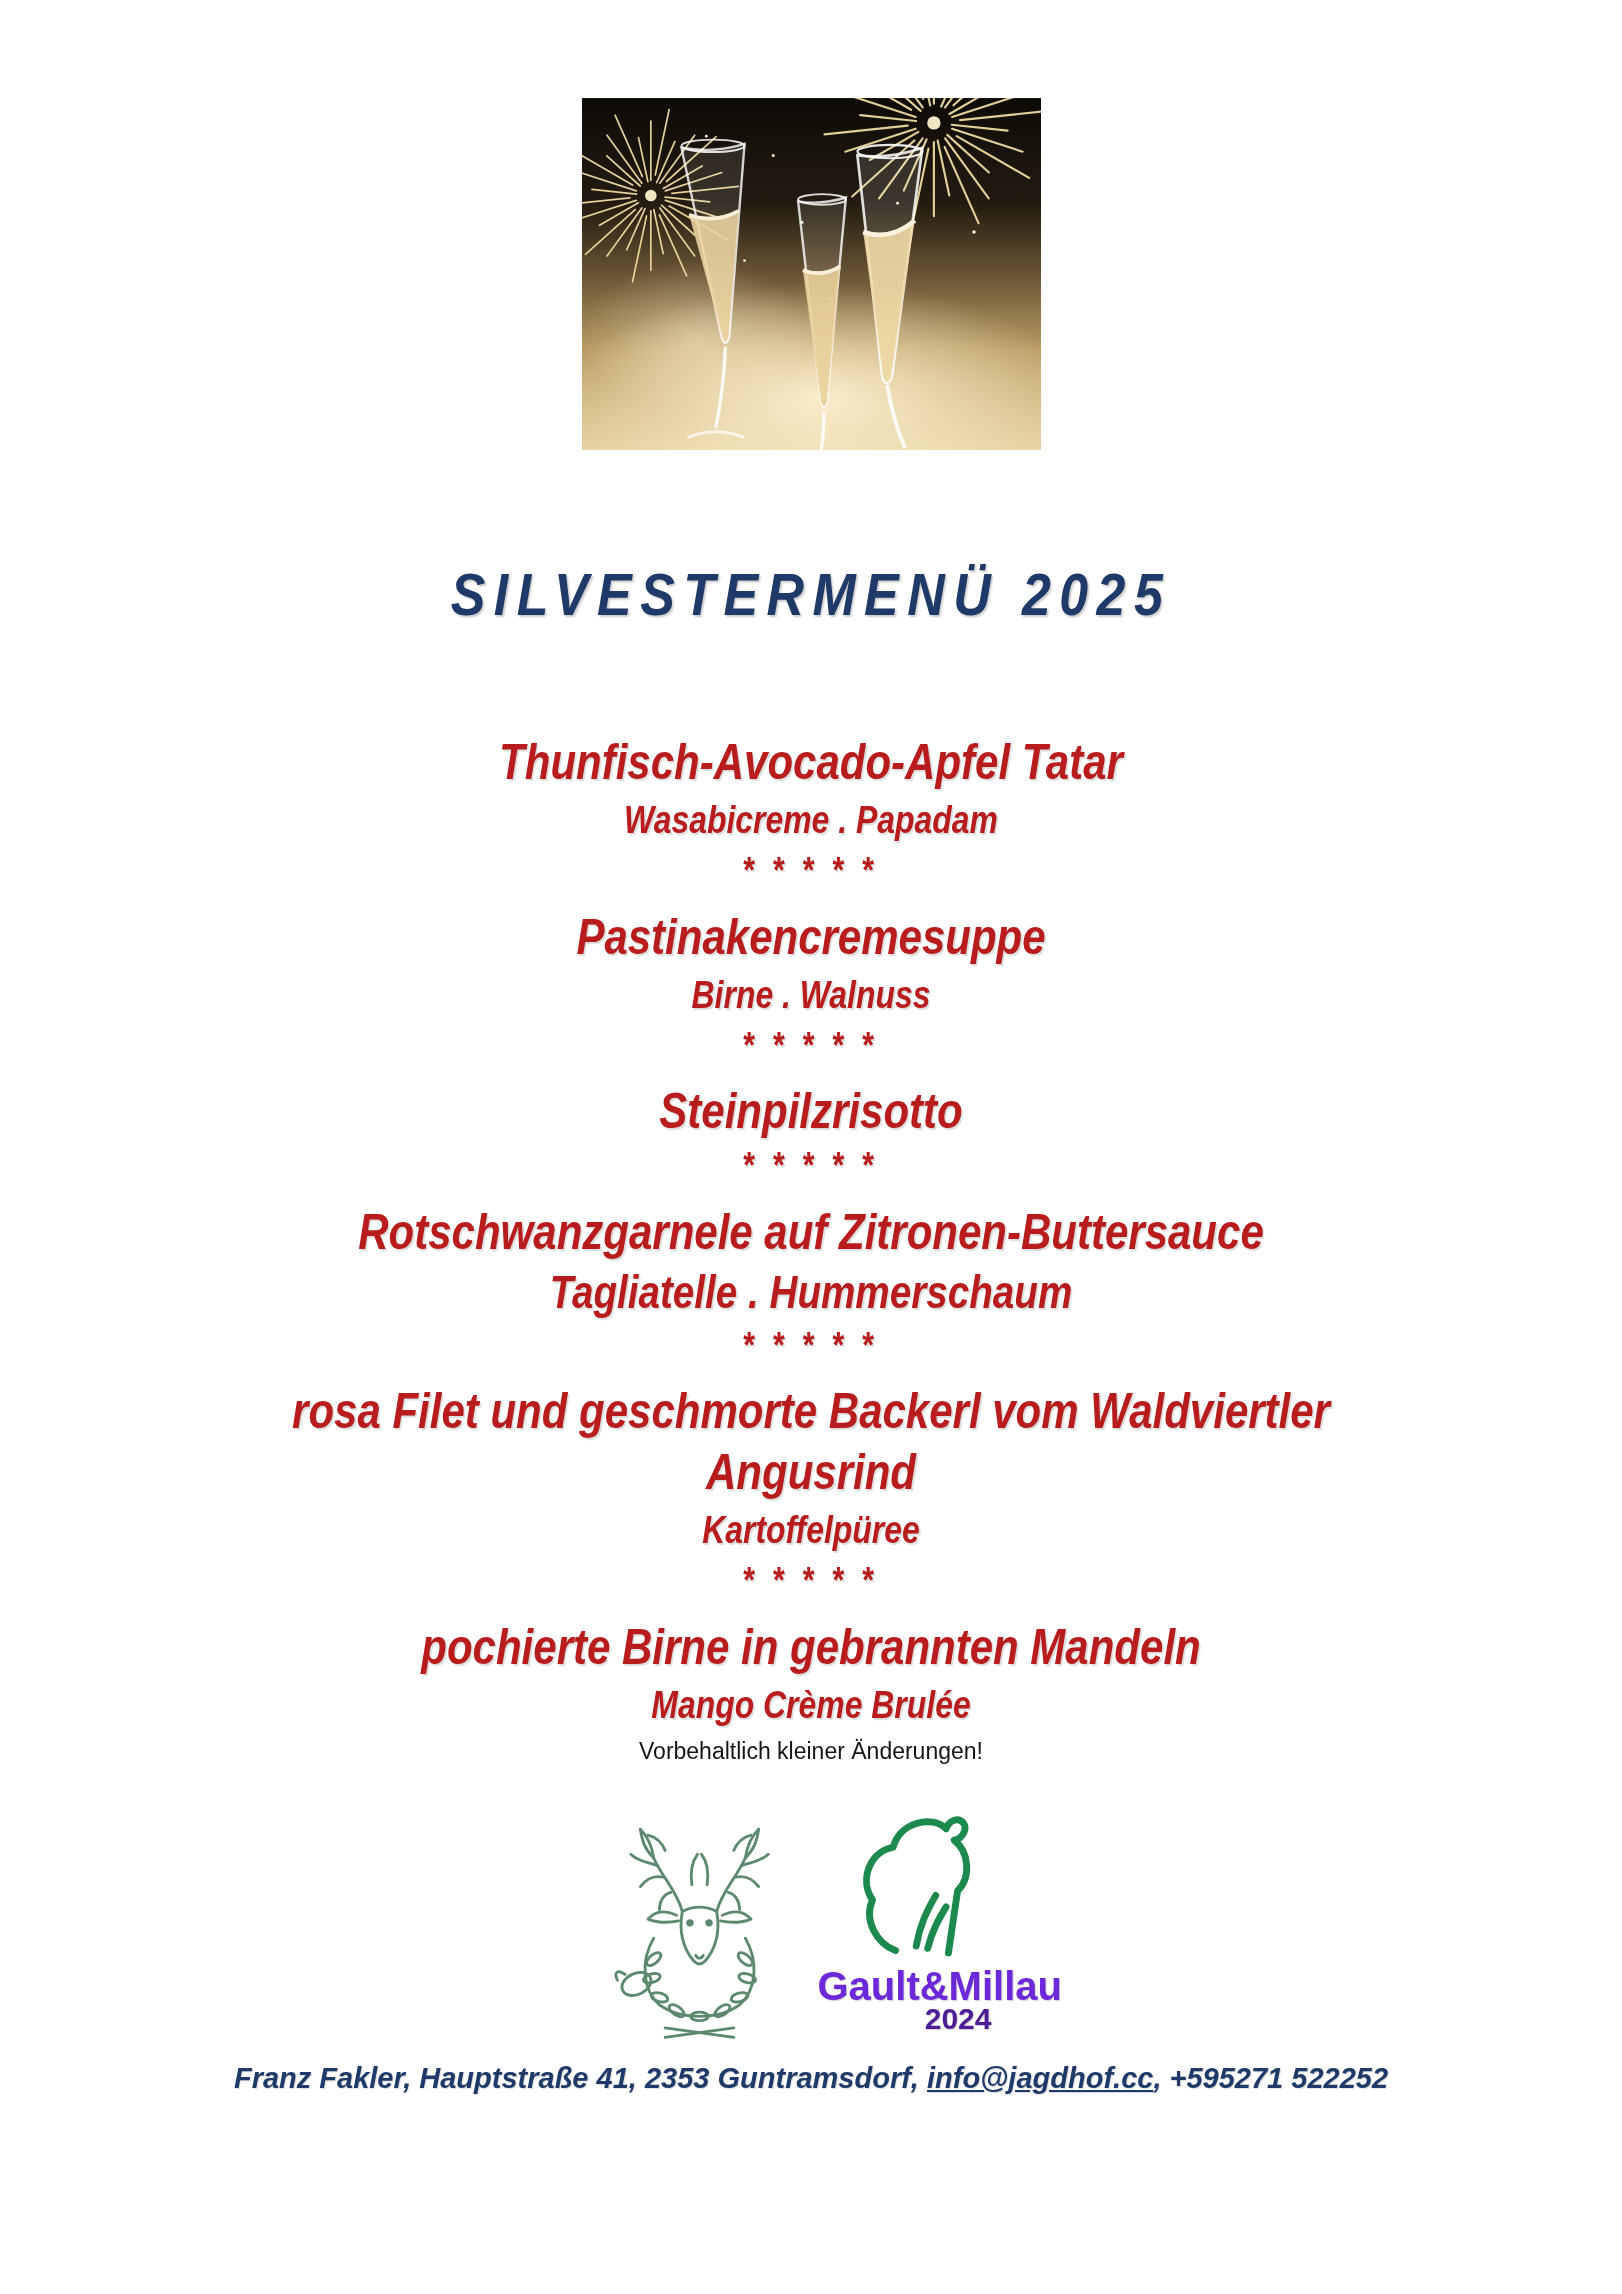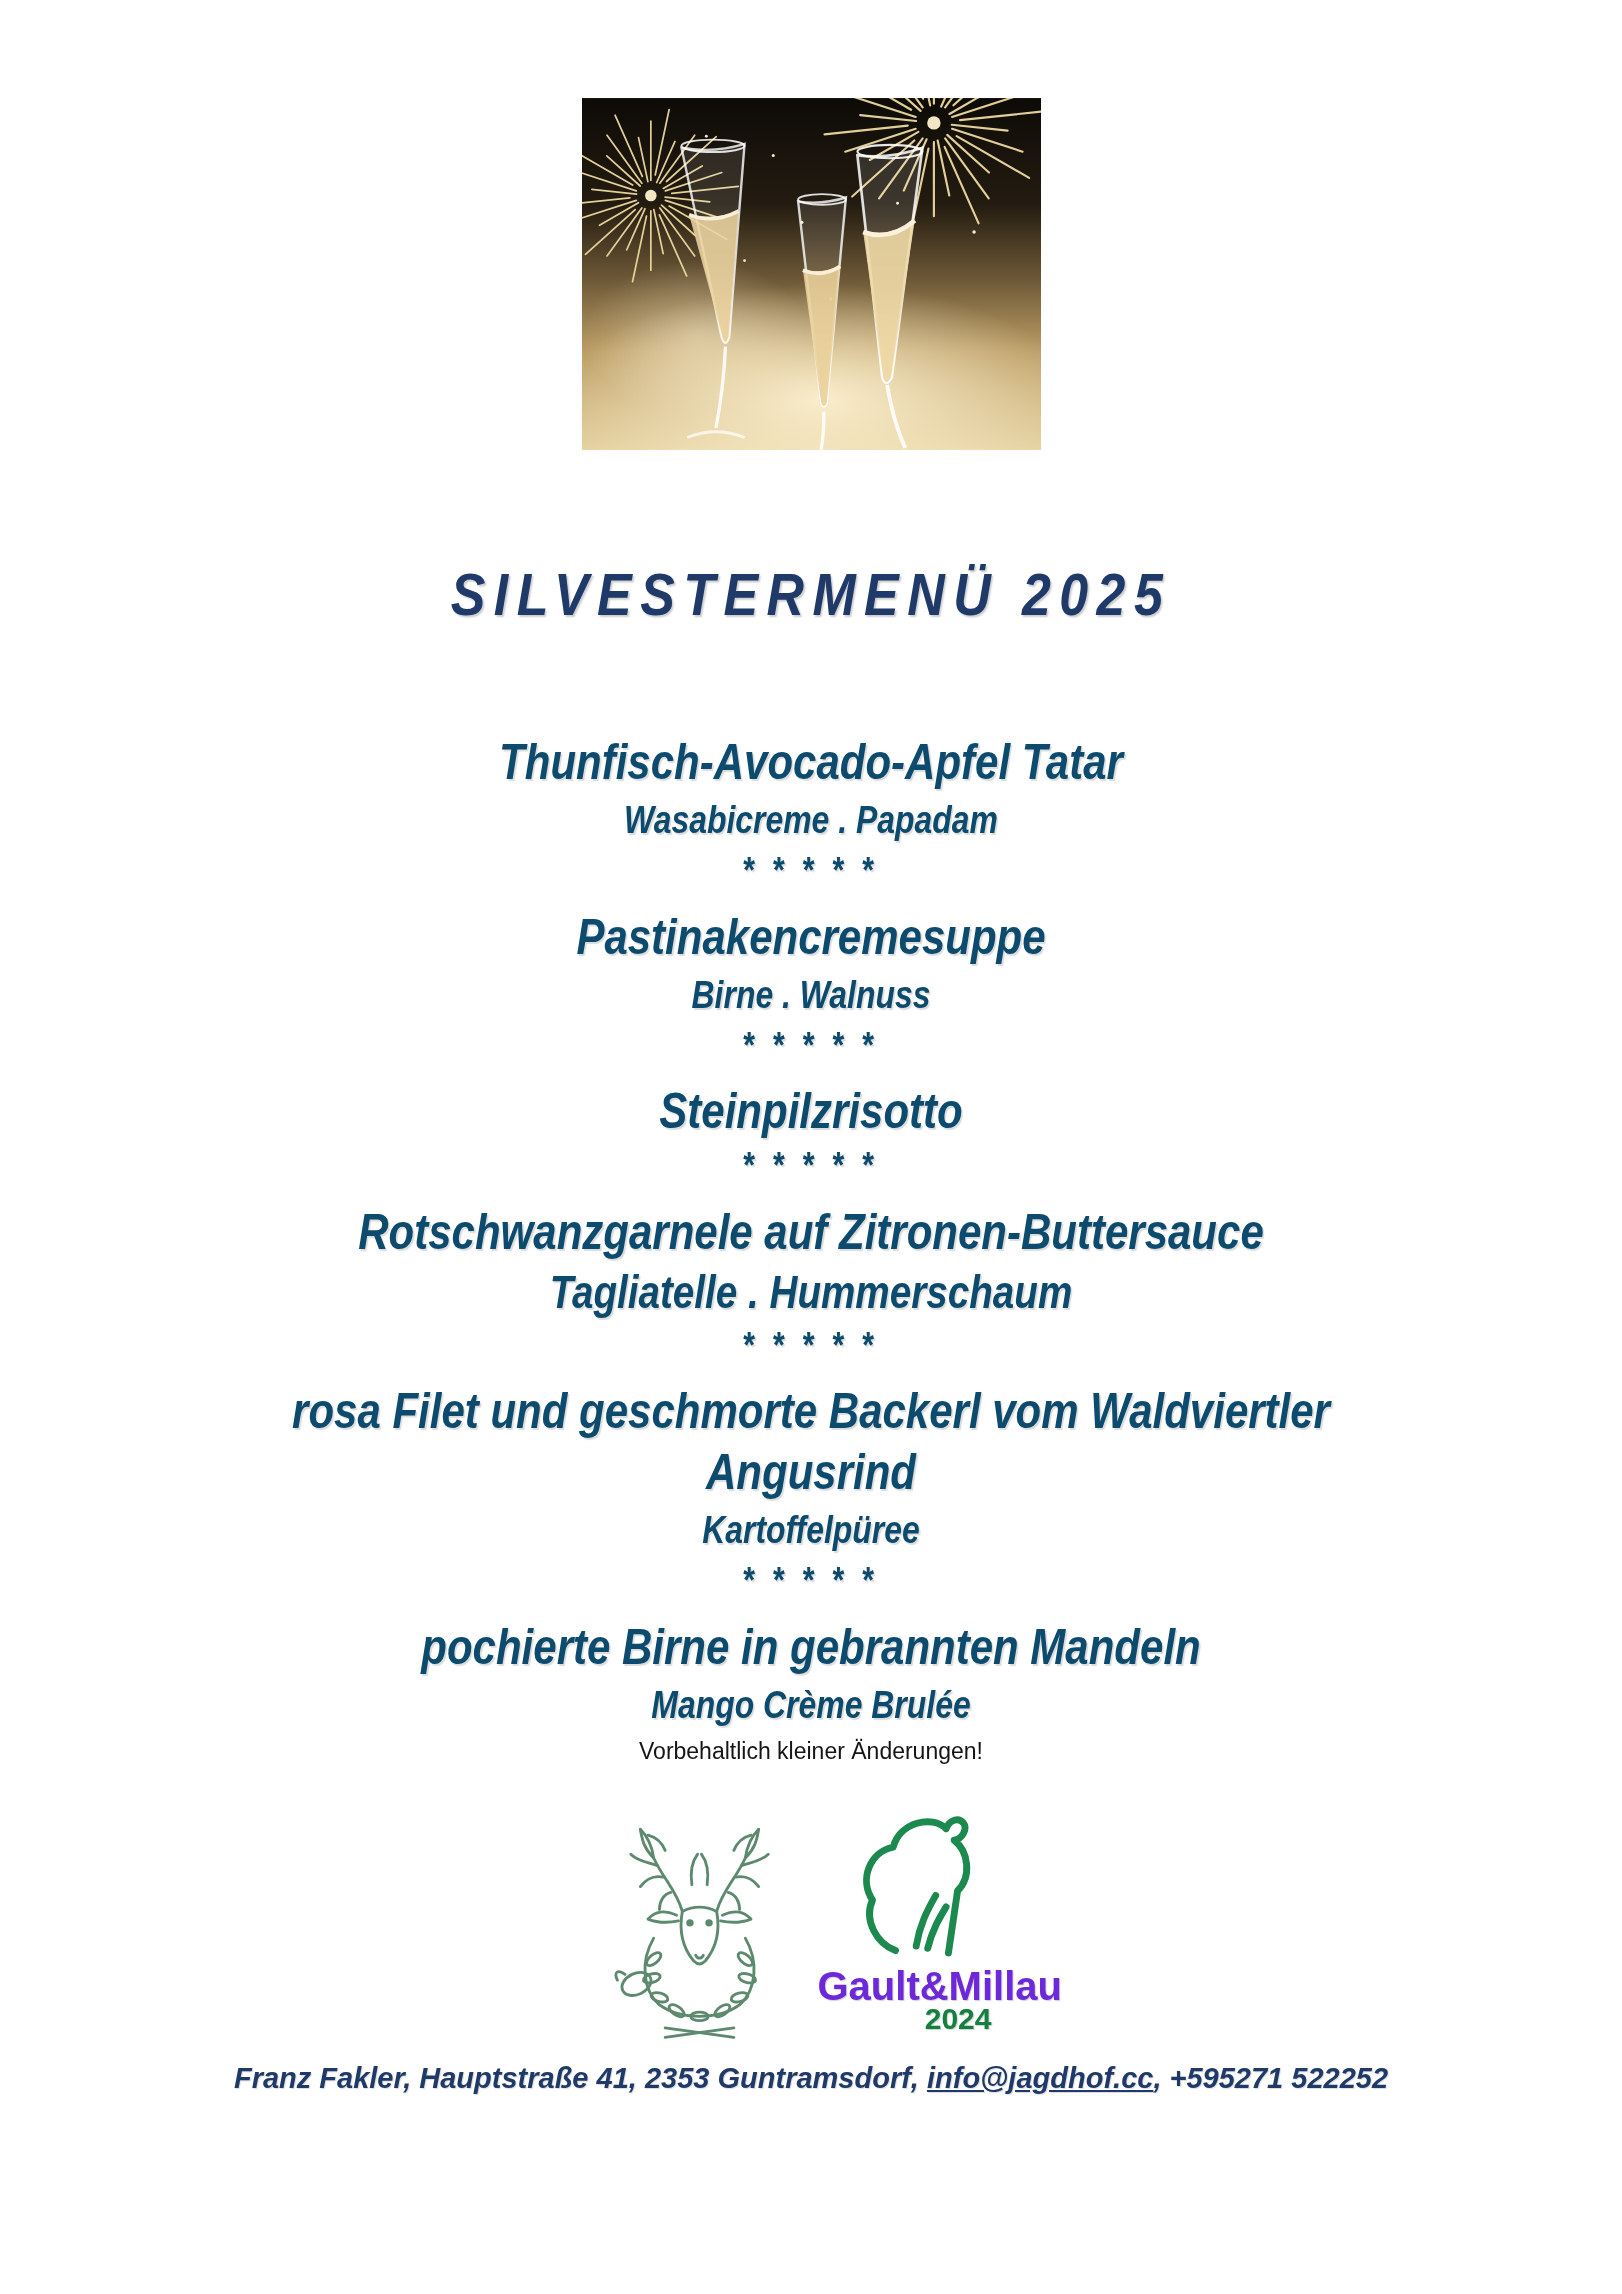--- a/index.html
+++ b/index.html
@@ -25,21 +25,21 @@
     font-style:italic;
     font-weight:600;
     font-size:59px;
     letter-spacing:9.6px;
     color:#1f3a68;
     transform:scaleX(.88);
     transform-origin:center;
     text-shadow:1.9px 1.9px 1.9px rgba(130,130,130,.40);
   }
   
-  .menu{margin-top:103px;color:#0c4a6e;}
+  .menu{margin-top:103px;color:#b91c1c;}
   .course{margin:0;}
   .course-name{
     font-style:italic;font-weight:bold;
     font-size:50px;line-height:61px;
     transform:scaleX(.84);transform-origin:center;
     text-shadow:1.9px 1.9px 1px rgba(140,140,140,.30);
   }
   .course-side{
     font-style:italic;font-weight:bold;
     font-size:38px;line-height:54px;
@@ -92,21 +92,21 @@
   .hat svg{display:block;width:100%;height:100%;}
   .award-name{
     font-weight:bold;
     font-size:40px;line-height:34px;
     color:#6d28d9;
     text-shadow:1px 1px 1px rgba(120,120,120,.35);
   }
   .award-year{
     font-weight:bold;
     font-size:30px;line-height:32.5px;
-    color:#15803d;
+    color:#4c1d95;
     text-align:right;
     padding-right:27px;
     text-shadow:1px 1px 1px rgba(120,120,120,.35);
   }
   
   .footer{
     margin-top:15.3px;
     font-style:italic;font-weight:bold;
     font-size:29px;line-height:36px;
     color:#1f3a68;

